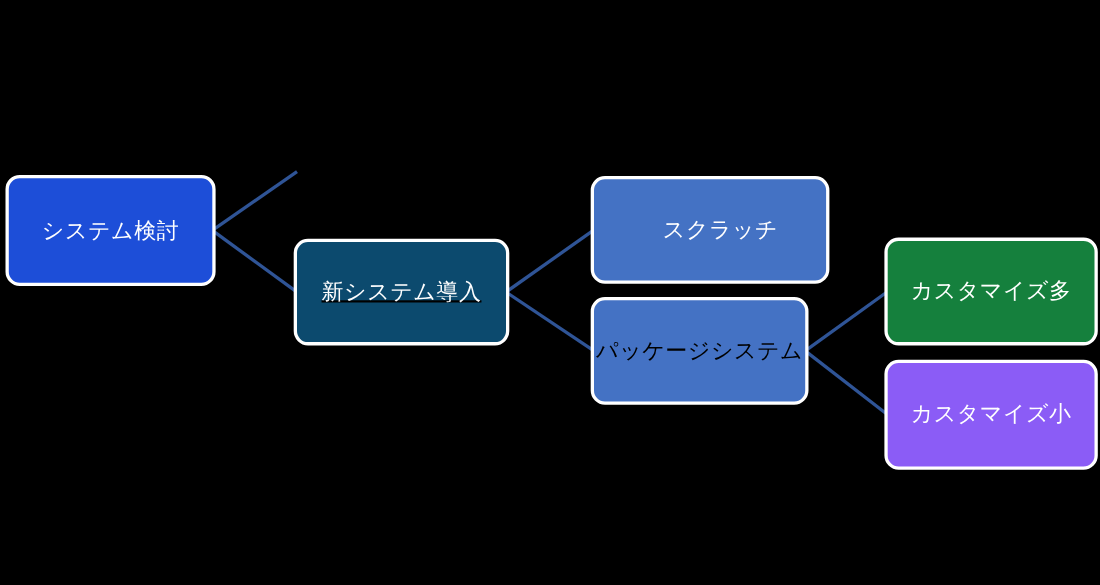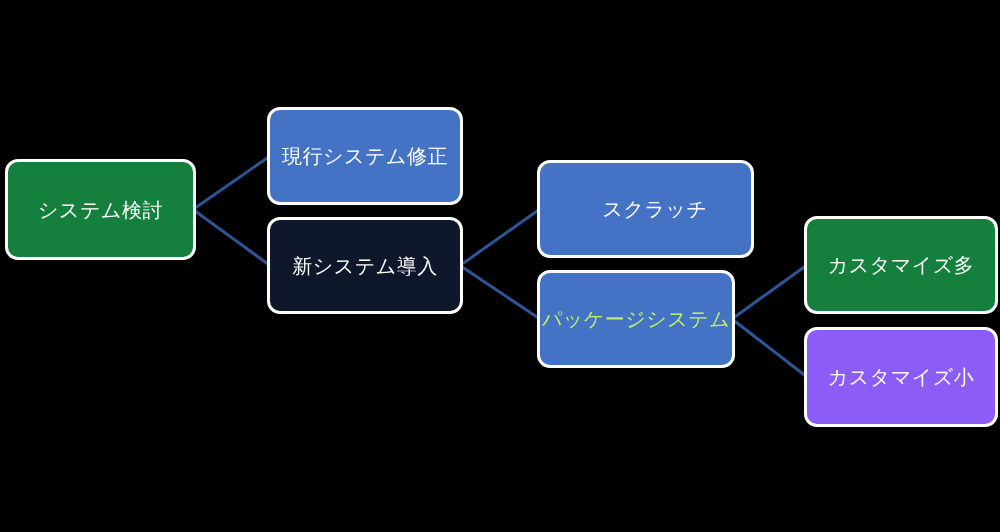--- a/index.html
+++ b/index.html
@@ -46,34 +46,31 @@
 
 <div id="canvas" style="background: rgb(0, 0, 0);">
   <svg id="edges" viewBox="0 0 1000 532" xmlns="http://www.w3.org/2000/svg">
       <line x1="193" y1="209.5" x2="270" y2="156" stroke="#2F5496" stroke-width="3"></line>
       <line x1="193" y1="209.5" x2="270" y2="265.5" stroke="#2F5496" stroke-width="3"></line>
       <line x1="460" y1="265.5" x2="540" y2="209" stroke="#2F5496" stroke-width="3"></line>
       <line x1="460" y1="265.5" x2="540" y2="319" stroke="#2F5496" stroke-width="3"></line>
       <line x1="732" y1="319" x2="807" y2="265" stroke="#2F5496" stroke-width="3"></line>
       <line x1="732" y1="319" x2="807" y2="377" stroke="#2F5496" stroke-width="3"></line>
     </svg>
-<div class="node" style="left: 5px; top: 159px; width: 185px; height: 95px; background: #15803d; border-color: rgb(255, 255, 255);">
+<div class="node" style="left: 5px; top: 159px; width: 185px; height: 95px; background: #1d4ed8; border-color: rgb(255, 255, 255);">
       <span class="node-label" style="color: rgb(255, 255, 255);">システム検討</span>
     </div>
-    <div class="node" style="left: 267px; top: 107px; width: 190px; height: 92px; background: rgb(68, 114, 196); border-color: rgb(255, 255, 255);">
-      <span class="node-label" style="color: rgb(255, 255, 255);">現行システム修正</span>
-    </div>
-    <div class="node" style="left: 267px; top: 217px; width: 190px; height: 91px; background: #0f172a; border-color: rgb(255, 255, 255);">
+    <div class="node" style="left: 267px; top: 217px; width: 190px; height: 91px; background: #0c4a6e; border-color: rgb(255, 255, 255); text-decoration: underline;">
       <span class="node-label" style="color: rgb(255, 255, 255);">新システム導入</span>
     </div>
     <div class="node" style="left: 537px; top: 160px; width: 192px; height: 92px; background: rgb(68, 114, 196); border-color: rgb(255, 255, 255); padding-left: 19px;">
       <span class="node-label" style="color: rgb(255, 255, 255);">スクラッチ</span>
     </div>
     <div class="node" style="left: 537px; top: 270px; width: 192px; height: 92px; background: rgb(68, 114, 196); border-color: rgb(255, 255, 255);">
-      <span class="node-label" style="color: #bef264;">パッケージシステム</span>
+      <span class="node-label" style="color: #000000;">パッケージシステム</span>
     </div>
     <div class="node" style="left: 804px; top: 216px; width: 188px; height: 92px; background: #15803d; border-color: rgb(255, 255, 255);">
       <span class="node-label" style="color: rgb(255, 255, 255);">カスタマイズ多</span>
     </div>
     <div class="node" style="left: 804px; top: 327px; width: 188px; height: 94px; background: #8b5cf6; border-color: rgb(255, 255, 255);">
       <span class="node-label" style="color: rgb(255, 255, 255);">カスタマイズ小</span>
     </div>
   </div>
 
 </body></html>

